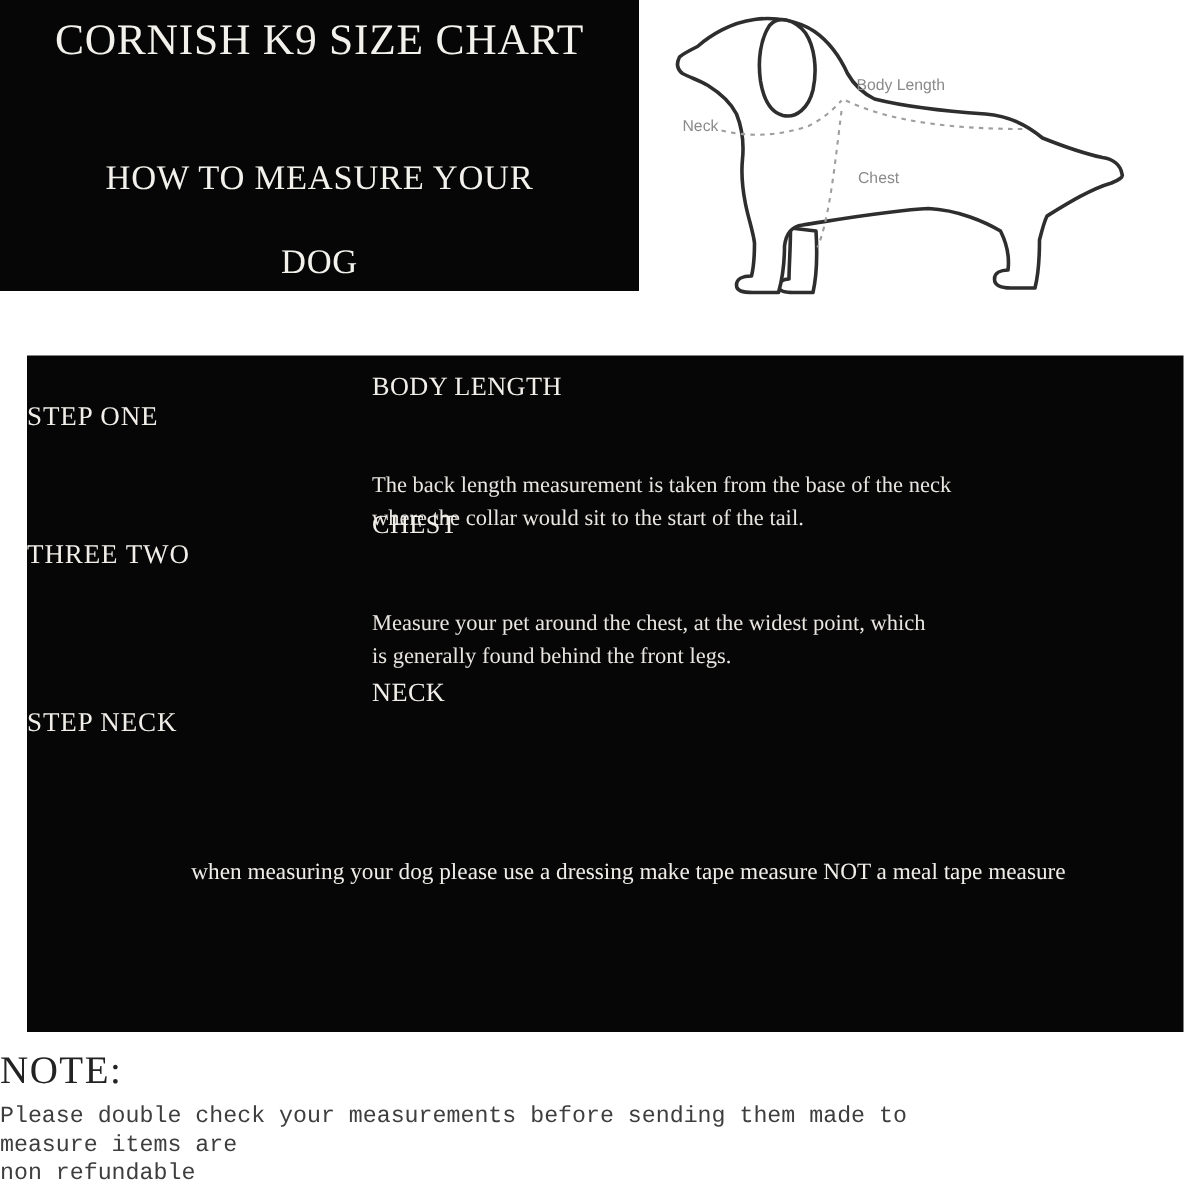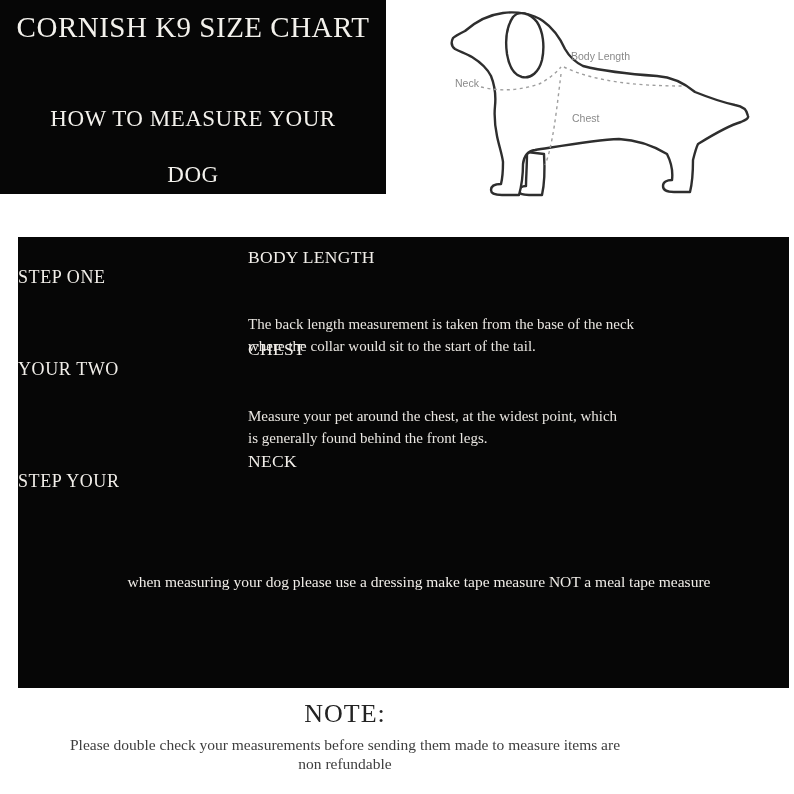--- a/index.html
+++ b/index.html
@@ -8,21 +8,21 @@
     background: #ffffff;
     position: relative;
     overflow: hidden;
     font-family: "Liberation Serif", serif;
   }
   .multiline { white-space: pre-line; }
 
   
   .header-box {
     position: absolute; left: 0; top: 0;
-    width: 386px; height: 194px;
+    width: 426px; height: 194px;
     background: #060606;
     color: #f3f1ec;
   }
   .brand-title {
     padding-top: 11px;
     text-align: center;
     font-size: 29px;
     letter-spacing: 0.5px;
   }
   .how-to-subtitle {
@@ -83,33 +83,32 @@
     text-align: center;
     font-size: 15.5px;
     color: #f0ede8;
     padding-left: 31px;
   }
 
   
   .note-section {
     position: absolute; left: 0; top: 699px;
     width: 670px;
-    text-align: center;
-    padding-left: 10px;
   }
   .note-heading {
     font-size: 26px;
     letter-spacing: 1px;
     color: #232323;
   }
   .note-text {
     margin-top: 6px;
     font-size: 15.5px;
     line-height: 19px;
     color: #3e3e3e;
+    font-family: Liberation Mono, monospace;
   }
 </style>
 </head>
 <body>
 
 <div class="header-box">
   <div class="brand-title">CORNISH K9 SIZE CHART</div>
   <div class="how-to-subtitle multiline">HOW TO  MEASURE YOUR
 DOG</div>
 </div>
@@ -167,29 +166,29 @@
 <div class="steps-box">
   <div class="step-row r1">
     <div class="step-label">STEP ONE</div>
     <div class="step-content">
       <div class="step-heading">BODY LENGTH</div>
       <div class="step-text multiline">The back length measurement is taken from the base of the neck
 where the collar would sit to the start of the tail.</div>
     </div>
   </div>
   <div class="step-row r2">
-    <div class="step-label">YOUR TWO</div>
+    <div class="step-label">THREE TWO</div>
     <div class="step-content">
       <div class="step-heading">CHEST</div>
       <div class="step-text multiline">Measure your pet around the chest, at the widest point, which
 is generally found behind the front legs.</div>
     </div>
   </div>
   <div class="step-row r3">
-    <div class="step-label">STEP YOUR</div>
+    <div class="step-label">STEP NECK</div>
     <div class="step-content">
       <div class="step-heading">NECK</div>
     </div>
   </div>
   <div class="tape-note">when measuring your dog please use a dressing make tape measure NOT a meal tape measure</div>
 </div>
 
 <div class="note-section">
   <div class="note-heading">NOTE:</div>
   <div class="note-text multiline">Please double check your measurements before sending them made to measure items are

